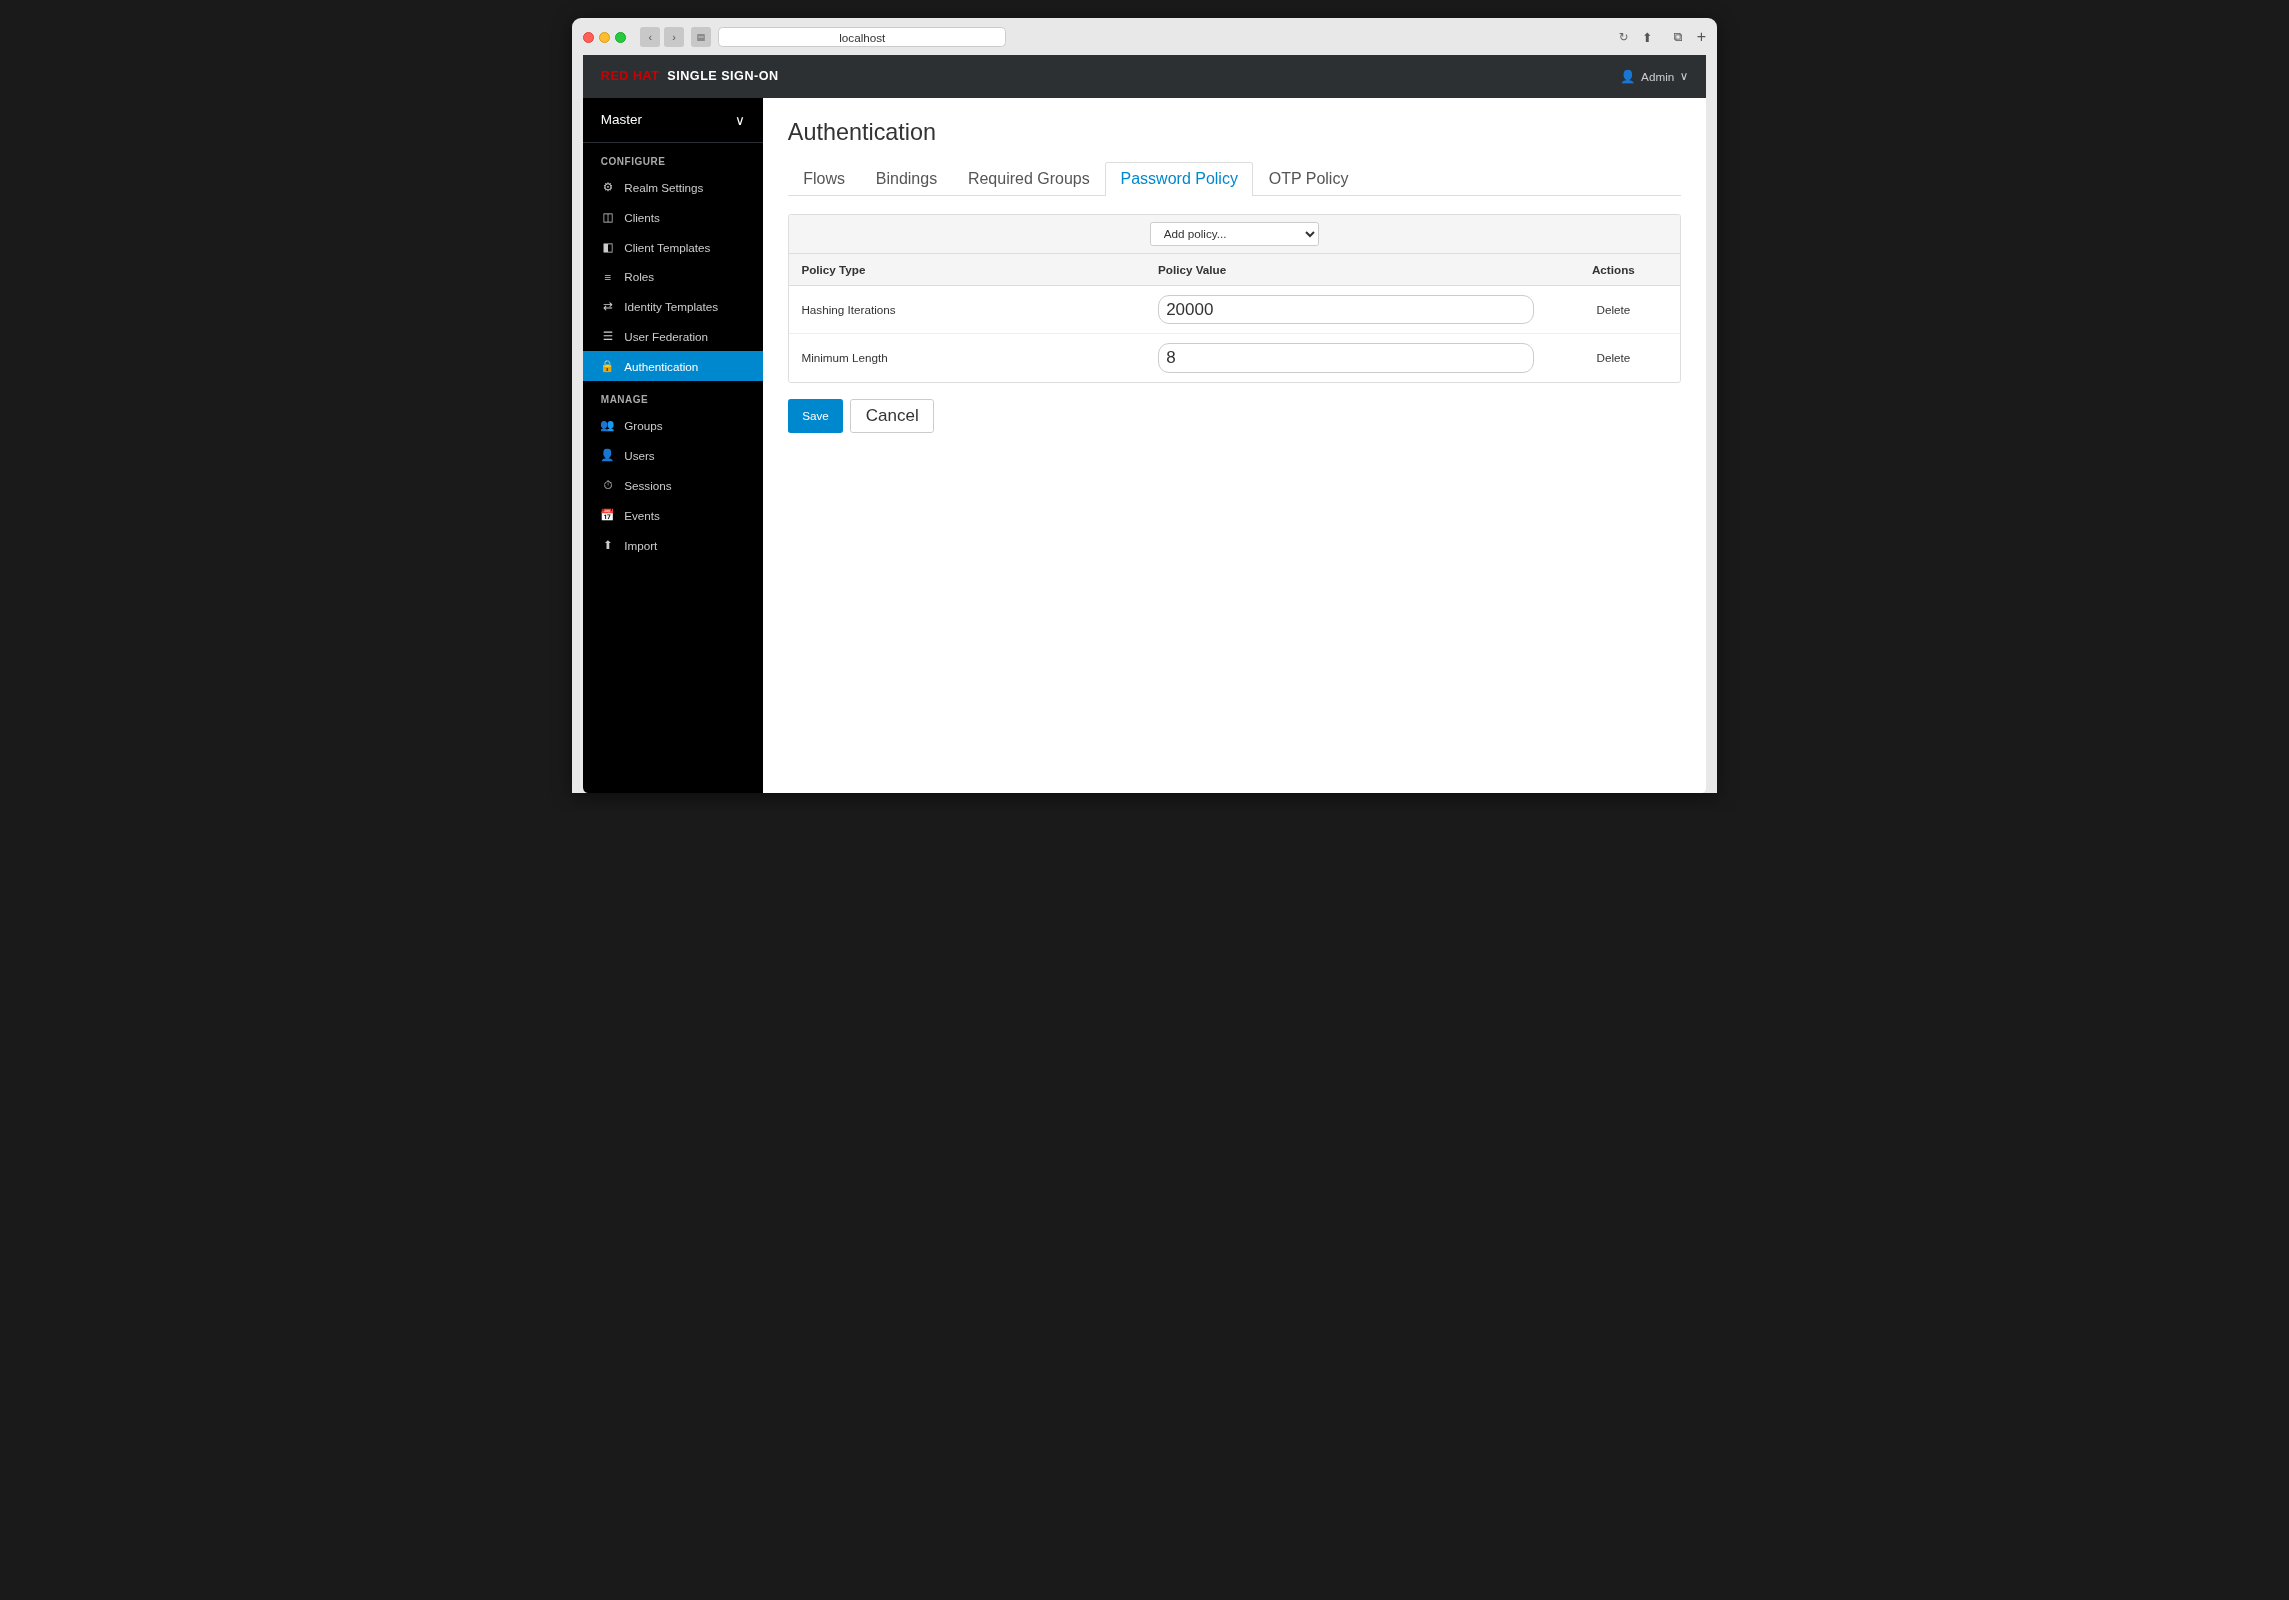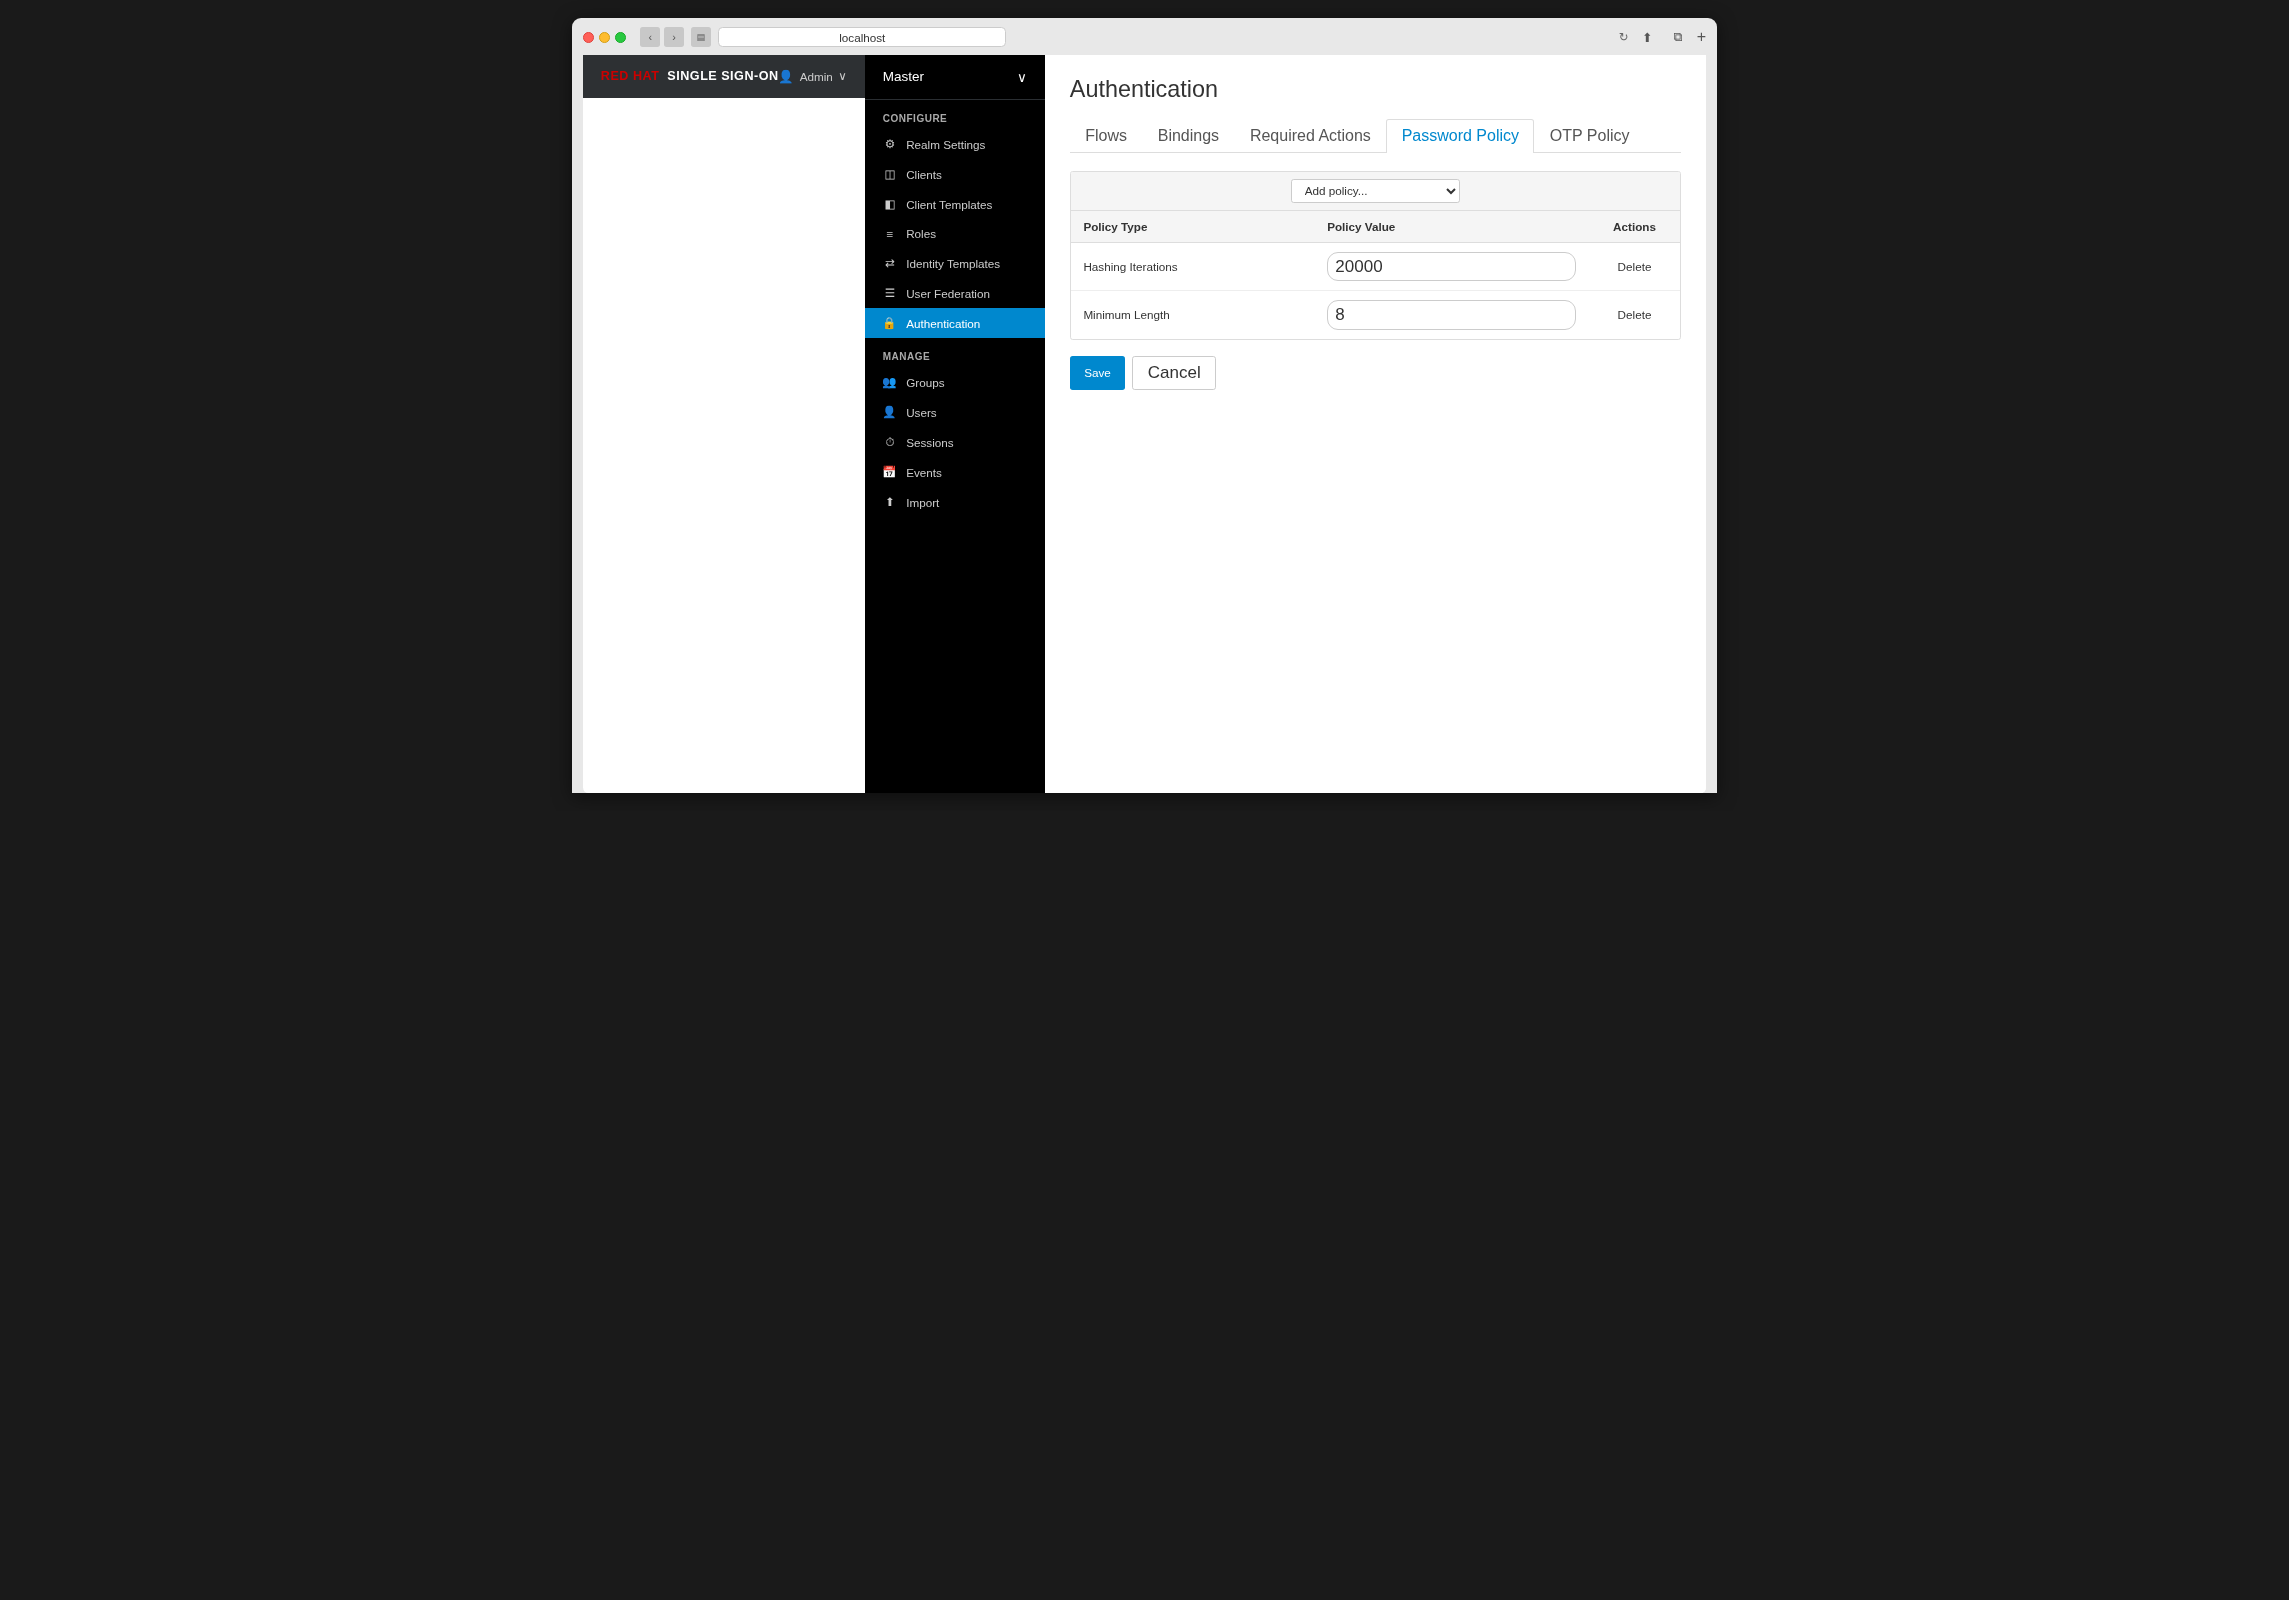--- a/index.html
+++ b/index.html
@@ -111,21 +111,21 @@
       font-size: 16px;
       color: #555;
       cursor: pointer;
       background: none;
       border: none;
     }
 
     
     .app-container {
       display: flex;
-      flex-direction: row;
+      flex-direction: column;
       background: white;
       border-radius: 0 0 5.4px 5.4px;
       overflow: hidden;
       height: 738px;
     }
 
     
     .app-header {
       background: #2d3033;
       display: flex;
@@ -453,21 +453,21 @@
           <span>Import</span>
         </a>
       </nav>
 
       <main class="content-area">
         <h1 class="page-title">Authentication</h1>
 
         <div class="tabs">
           <button class="tab">Flows</button>
           <button class="tab">Bindings</button>
-          <button class="tab">Required Actions</button>
+          <button class="tab">Required Groups</button>
           <button class="tab active">Password Policy</button>
           <button class="tab">OTP Policy</button>
         </div>
 
         <div class="policy-container">
           <div class="policy-toolbar">
             <select class="add-policy-select">
               <option>Add policy...</option>
               <option>Hashing Iterations</option>
               <option>Minimum Length</option>

